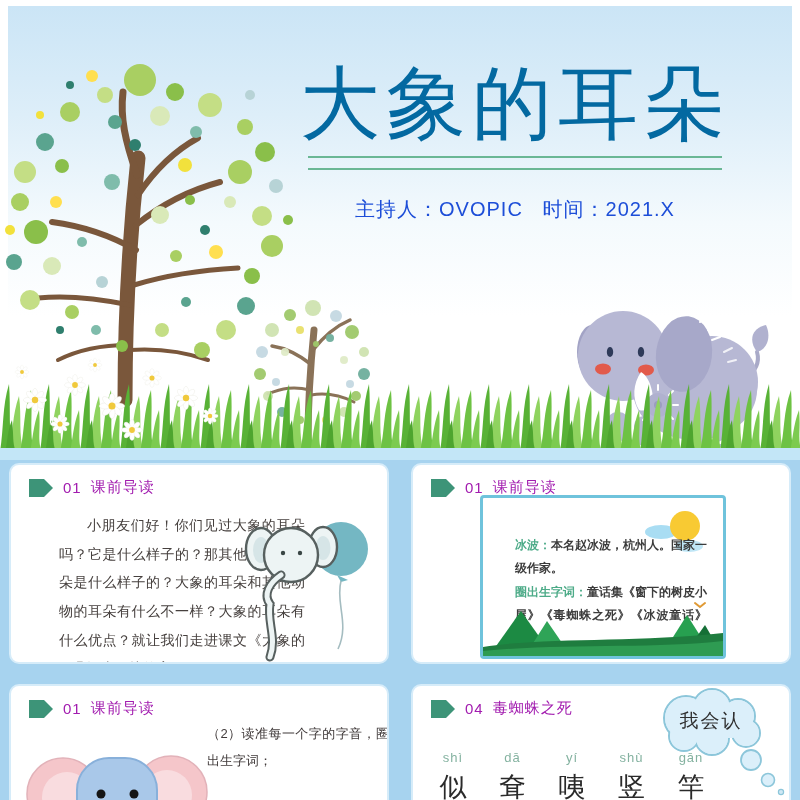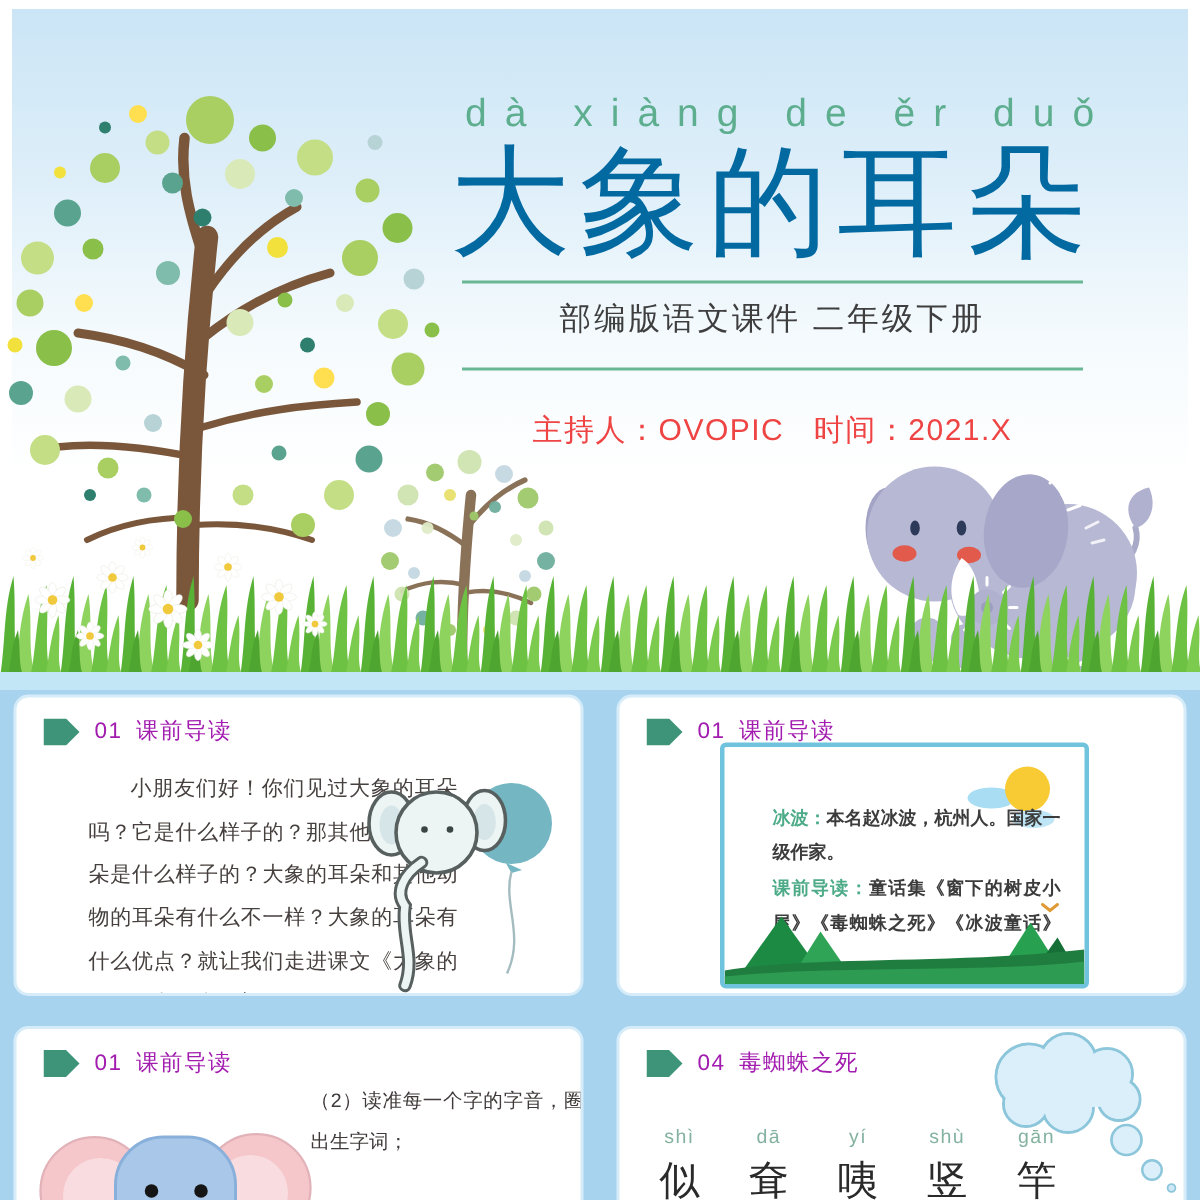--- a/index.html
+++ b/index.html
@@ -10,21 +10,21 @@
   
   #main-slide{position:absolute;left:0;top:0;width:800px;height:460px;background:#ffffff;}
   #sky{position:absolute;left:8px;right:8px;top:6px;height:310px;
        background:linear-gradient(180deg,#cbe5f6 0%,#ddeef9 35%,#f4fafd 70%,#ffffff 100%);}
   #main-art{position:absolute;left:0;top:0;width:800px;height:460px;}
   #title-block{position:absolute;left:300px;top:60px;width:430px;text-align:center;z-index:3;}
   .pinyin{font-size:26px;color:#5cae8e;letter-spacing:12px;white-space:nowrap;margin-left:10px;}
   .big-title{font-size:80px;color:#0369a1;letter-spacing:6px;line-height:1.05;margin-top:2px;white-space:nowrap;}
   .divider{height:2px;background:#6ab795;margin:10px 8px 0 8px;}
   .subtitle{font-size:21px;color:#3e3e3e;letter-spacing:2px;padding:9px 0 9px 0;}
-  .presenter{font-size:20px;color:#ef4444;letter-spacing:1px;margin-top:26px;white-space:pre;}
+  .presenter{font-size:20px;color:#1d4ed8;letter-spacing:1px;margin-top:26px;white-space:pre;}
   #blue-strip{position:absolute;left:0;top:448px;width:800px;height:14px;background:#c3e6f7;}
   
   #previews{position:absolute;left:0;top:460px;width:800px;height:340px;background:#a7d3ef;}
   .card{position:absolute;width:380px;background:#ffffff;border:2px solid #d6ecf9;border-radius:10px;
         overflow:hidden;box-sizing:border-box;}
   #card-1{left:9px;top:3px;height:201px;}
   #card-2{left:411px;top:3px;height:201px;}
   #card-3{left:9px;top:224px;height:200px;}
   #card-4{left:411px;top:224px;height:200px;}
   .card-header{position:absolute;left:18px;top:13px;display:flex;align-items:center;gap:9px;}
@@ -250,24 +250,22 @@
         <use href="#daisy" transform="translate(186,398)"></use>
         <use href="#daisy" transform="translate(60,424) scale(0.8)"></use>
         <use href="#daisy" transform="translate(132,430) scale(0.9)"></use>
         <use href="#daisy" transform="translate(210,416) scale(0.7)"></use>
         <use href="#daisy" transform="translate(95,365) scale(0.6)"></use>
         <use href="#daisy" transform="translate(22,372) scale(0.6)"></use>
       </g>
     </svg>
 
     <div id="title-block">
-      <div class="pinyin">dà xiàng de ěr duǒ</div>
       <div class="big-title">大象的耳朵</div>
       <div class="divider"></div>
-      <div class="subtitle">部编版语文课件 二年级下册</div>
       <div class="divider"></div>
       <div class="presenter">主持人：OVOPIC   时间：2021.X</div>
     </div>
   </div>
 
   <div id="blue-strip"></div>
 
   <div id="previews">
 
     <div id="card-1" class="card">
@@ -306,21 +304,21 @@
         <span class="htxt">课前导读</span>
       </div>
       <div class="panel">
         <svg class="panel-sun" width="70" height="50" viewBox="0 0 70 50">
           <ellipse cx="18" cy="26" rx="16" ry="7" fill="#a9ddf3"></ellipse>
           <circle cx="42" cy="20" r="15" fill="#f8ca33"></circle>
           <ellipse cx="46" cy="40" rx="14" ry="6" fill="#bfe6f6"></ellipse>
         </svg>
         <div class="panel-text">
           <span class="green-label">冰波：</span><span>本名赵冰波，杭州人。国家一级作家。</span><br>
-          <span class="green-label">课前导读：</span><span>童话集《窗下的树皮小屋》《毒蜘蛛之死》《冰波童话》等。</span>
+          <span class="green-label">圈出生字词：</span><span>童话集《窗下的树皮小屋》《毒蜘蛛之死》《冰波童话》等。</span>
         </div>
         <svg class="panel-mountains" width="240" height="55" viewBox="0 0 240 55">
           <path d="M212,2 l5,4 l5,-4" stroke="#e09a35" stroke-width="2" fill="none" stroke-linecap="round"></path>
           <polygon points="6,55 38,10 70,55" fill="#1c8a43"></polygon>
           <polygon points="42,55 64,20 88,55" fill="#2fa457"></polygon>
           <polygon points="178,55 204,14 230,55" fill="#27a050"></polygon>
           <polygon points="200,55 222,24 240,55" fill="#156f36"></polygon>
           <path d="M0,55 L0,46 C60,36 150,42 240,32 L240,55 Z" fill="#1f7d3f"></path>
           <path d="M0,55 L0,50 C80,42 170,48 240,40 L240,55 Z" fill="#2e9b52"></path>
         </svg>
@@ -373,20 +371,21 @@
           <circle cx="90" cy="28" r="16"></circle>
             <circle cx="98" cy="45" r="13"></circle>
           <circle cx="64" cy="50" r="16"></circle>
             <circle cx="36" cy="48" r="14"></circle>
           <rect x="34" y="24" width="62" height="26" rx="12"></rect>
         </g>
         <circle cx="103" cy="72" r="10" fill="#dbeffa" stroke="#8cc6da" stroke-width="1.8"></circle>
         <circle cx="120" cy="92" r="6.5" fill="#dbeffa" stroke="#8cc6da" stroke-width="1.6"></circle>
         <circle cx="133" cy="104" r="2.6" fill="#cfe8f5" stroke="#8cc6da" stroke-width="1.2"></circle>
       </svg>
+      <div class="c4-cloud-label">我会认</div>
       <div class="words-row">
         <div class="word-col">
           <div class="word-pinyin">shì</div>
           <div class="word-hanzi">似</div>
         </div>
         <div class="word-col">
           <div class="word-pinyin">dā</div>
           <div class="word-hanzi">耷</div>
         </div>
         <div class="word-col">

